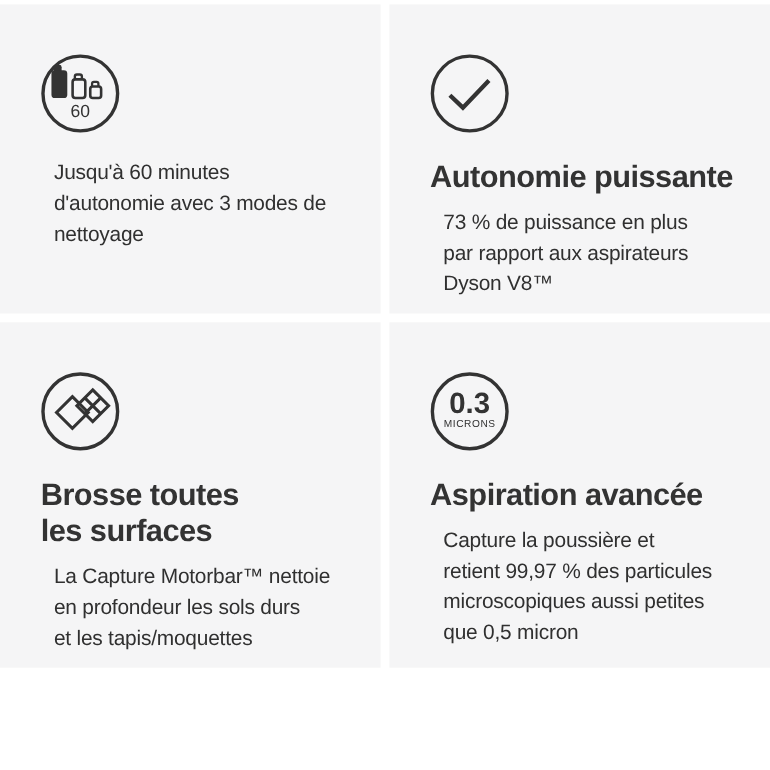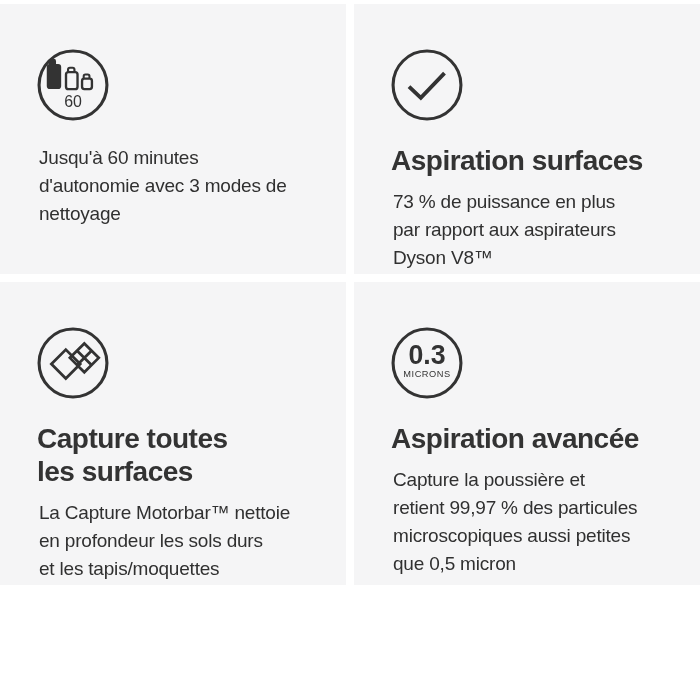--- a/index.html
+++ b/index.html
@@ -31,21 +31,21 @@
   .feature-title {
     margin: 0 0 11px 0;
     font-size: 28px;
     line-height: 33px;
     font-weight: 600;
     letter-spacing: -0.5px;
     color: #333333;
     white-space: pre-line;
   }
   .feature-desc {
-    margin: 2px;
+    margin: 12px;
     font-size: 19px;
     line-height: 28px;
     font-weight: 400;
     letter-spacing: -0.2px;
     color: #303030;
     white-space: pre-line;
   }
   .icon-text {
     font-family: "Liberation Sans", "DejaVu Sans", sans-serif;
     fill: #333333;
@@ -74,36 +74,36 @@
 nettoyage</p>
   </section>
 
   <section class="card">
     <div class="icon-wrap">
       <svg viewBox="0 0 70 70" xmlns="http://www.w3.org/2000/svg">
         <circle cx="35" cy="35" r="33" fill="none" stroke="#333333" stroke-width="3"></circle>
         <path d="M17.5 36.5 L29 47.5 L52 23.5" fill="none" stroke="#333333" stroke-width="3.8" stroke-linecap="butt" stroke-linejoin="miter"></path>
       </svg>
     </div>
-    <h2 class="feature-title">Aspiration surfaces</h2>
+    <h2 class="feature-title">Autonomie puissante</h2>
     <p class="feature-desc">73 % de puissance en plus
 par rapport aux aspirateurs
 Dyson V8™</p>
   </section>
 
   <section class="card">
     <div class="icon-wrap">
       <svg viewBox="0 0 70 70" xmlns="http://www.w3.org/2000/svg">
         <circle cx="35" cy="35" r="33" fill="none" stroke="#333333" stroke-width="3"></circle>
         <path d="M28 22 L42 36 L28 50 L14 36 Z" fill="none" stroke="#333333" stroke-width="2.7" stroke-linejoin="miter"></path>
         <path d="M46 16 L60 30 L46 44 L32 30 Z" fill="none" stroke="#333333" stroke-width="2.7" stroke-linejoin="miter"></path>
         <path d="M39 23 L53 37 M53 23 L39 37" fill="none" stroke="#333333" stroke-width="2.7"></path>
       </svg>
     </div>
-    <h2 class="feature-title">Capture toutes
+    <h2 class="feature-title">Brosse toutes
 les surfaces</h2>
     <p class="feature-desc">La Capture Motorbar™ nettoie
 en profondeur les sols durs
 et les tapis/moquettes</p>
   </section>
 
   <section class="card">
     <div class="icon-wrap">
       <svg viewBox="0 0 70 70" xmlns="http://www.w3.org/2000/svg">
         <circle cx="35" cy="35" r="33" fill="none" stroke="#333333" stroke-width="3"></circle>

